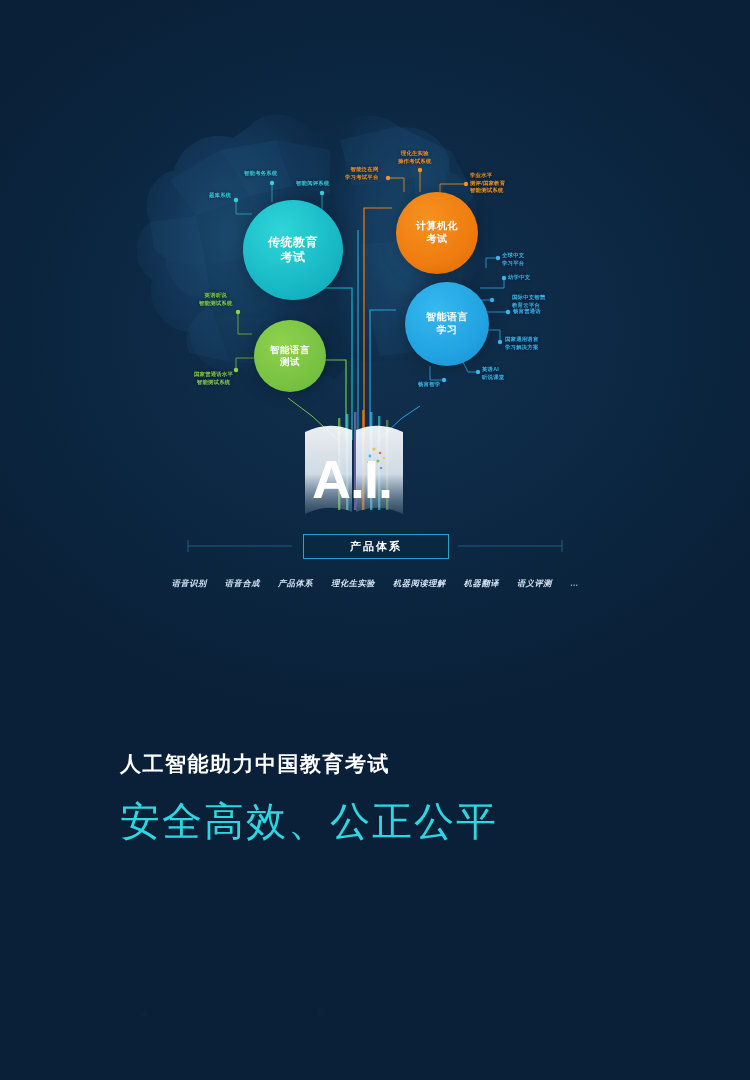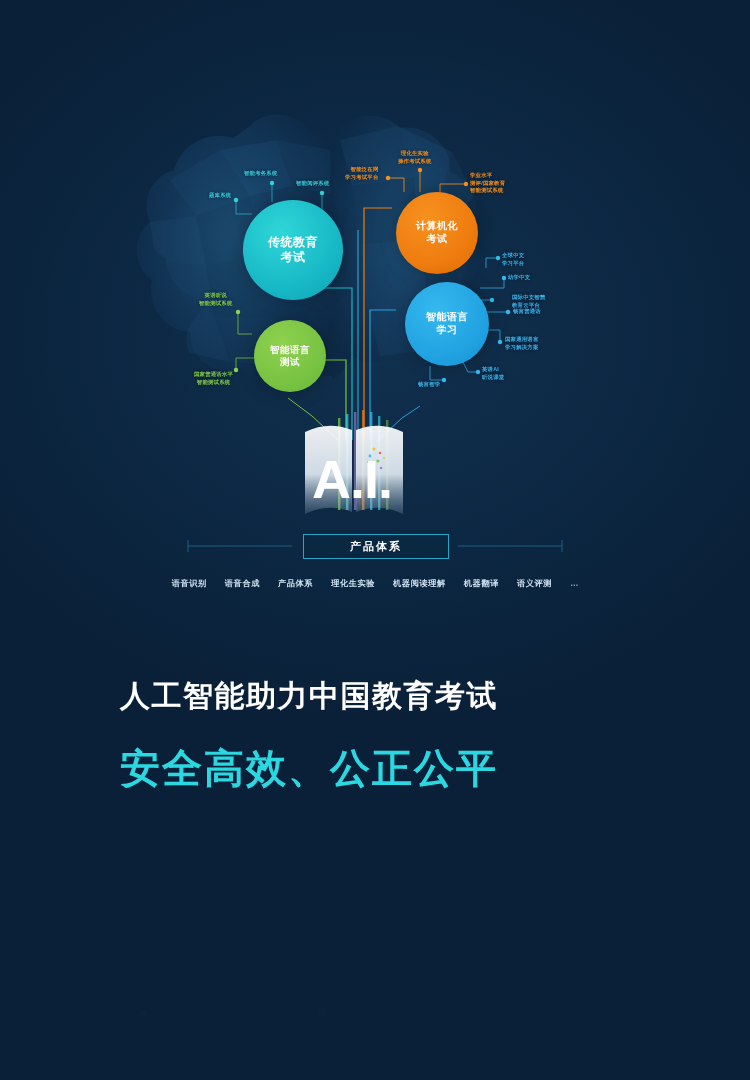--- a/index.html
+++ b/index.html
@@ -123,50 +123,52 @@
     align-items: center;
     justify-content: center;
     gap: 18px;
   }
   .tag {
     color: #cfe3f2;
     font-size: 8.2px;
     letter-spacing: .6px;
     white-space: nowrap;
     font-weight: bold;
+    font-style: italic;
   }
   .tag.ellipsis { color: #8aa8c2; letter-spacing: 0; }
 
   
   #headline-block {
     position: absolute;
     left: 120px;
     top: 676px;
     width: 520px;
   }
   #main-title {
     color: #ffffff;
     font-size: 45px;
     font-weight: bold;
     letter-spacing: 1px;
     line-height: 1;
     white-space: nowrap;
   }
   #sub-title {
+    margin-top: 74px;
     color: #ffffff;
-    font-size: 30px;
+    font-size: 21px;
     font-weight: bold;
     letter-spacing: 1.5px;
     white-space: nowrap;
   }
   #slogan {
-    margin-top: 24px;
+    margin-top: 16px;
     color: #2bd7e0;
     font-size: 40px;
-    font-weight: bold;
+    font-weight: normal;
     letter-spacing: 2px;
     white-space: nowrap;
   }
 </style>
 </head>
 <body>
 
 <div id="page">
 
   <div class="noise" style="left:140px;top:1010px;width:7px;height:7px;"></div>

